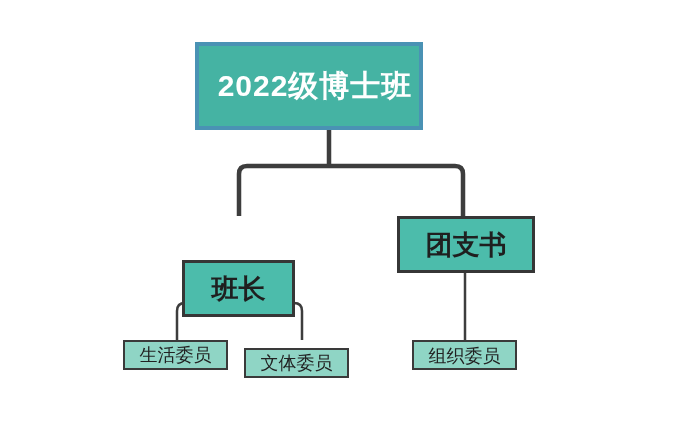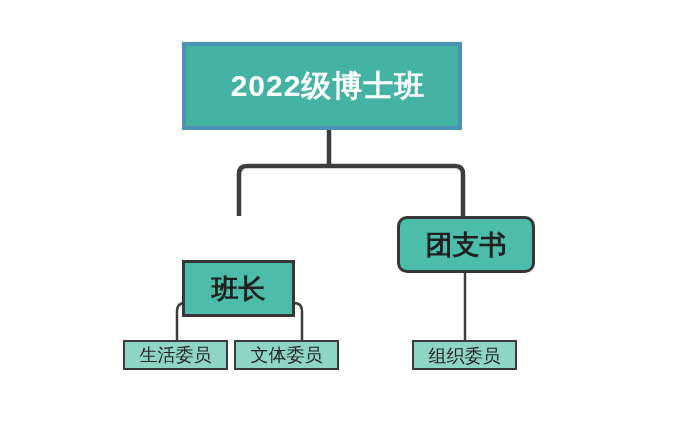--- a/index.html
+++ b/index.html
@@ -20,46 +20,46 @@
   }
   .node{
     position:absolute;
     box-sizing:border-box;
     display:flex;align-items:center;justify-content:center;
     text-align:center;
     white-space:nowrap;
     user-select:none;
   }
   .node-root{
-    left:182px;top:42px;width:280px;height:88px;
+    left:195px;top:42px;width:228px;height:88px;
     background:#45b3a3;
     border:4px solid #4a92b4;
     color:#ffffff;
     font-size:30px;font-weight:bold;
     letter-spacing:1px;
     padding-left:12px;
   }
   .node-mid{
     background:#4cbcab;
     border:3px solid #363636;
     color:#1f1f1f;
     font-size:27px;font-weight:bold;
     top:216px;height:57px;
   }
   .node-mid.pos-left{left:182px;width:113px;margin-top:44px;}
-  .node-mid.pos-right{left:397px;width:138px;border-radius:10px;}
+  .node-mid.pos-right{left:397px;width:138px;}
   .node-leaf{
     background:#8fd5c5;
     border:2px solid #3a3a3a;
     color:#222222;
     font-size:18px;font-weight:normal;
     top:340px;height:30px;width:105px;font-family:Liberation Mono, monospace;
   }
   .node-leaf.pos-1{left:123px;}
-  .node-leaf.pos-2{left:234px;}
+  .node-leaf.pos-2{left:244px;margin-top:8px;}
   .node-leaf.pos-3{left:412px;align-items:flex-end;}
 </style>
 </head>
 <body>
 
 <div class="canvas">
 
   <svg class="connectors" width="682" height="424" viewBox="0 0 682 424" xmlns="http://www.w3.org/2000/svg">
 
     <path d="M329 130 V166 M239 216 V174 Q239 166 247 166 H455 Q463 166 463 174 V216" fill="none" stroke="#3d3d3d" stroke-width="4.5"></path>

